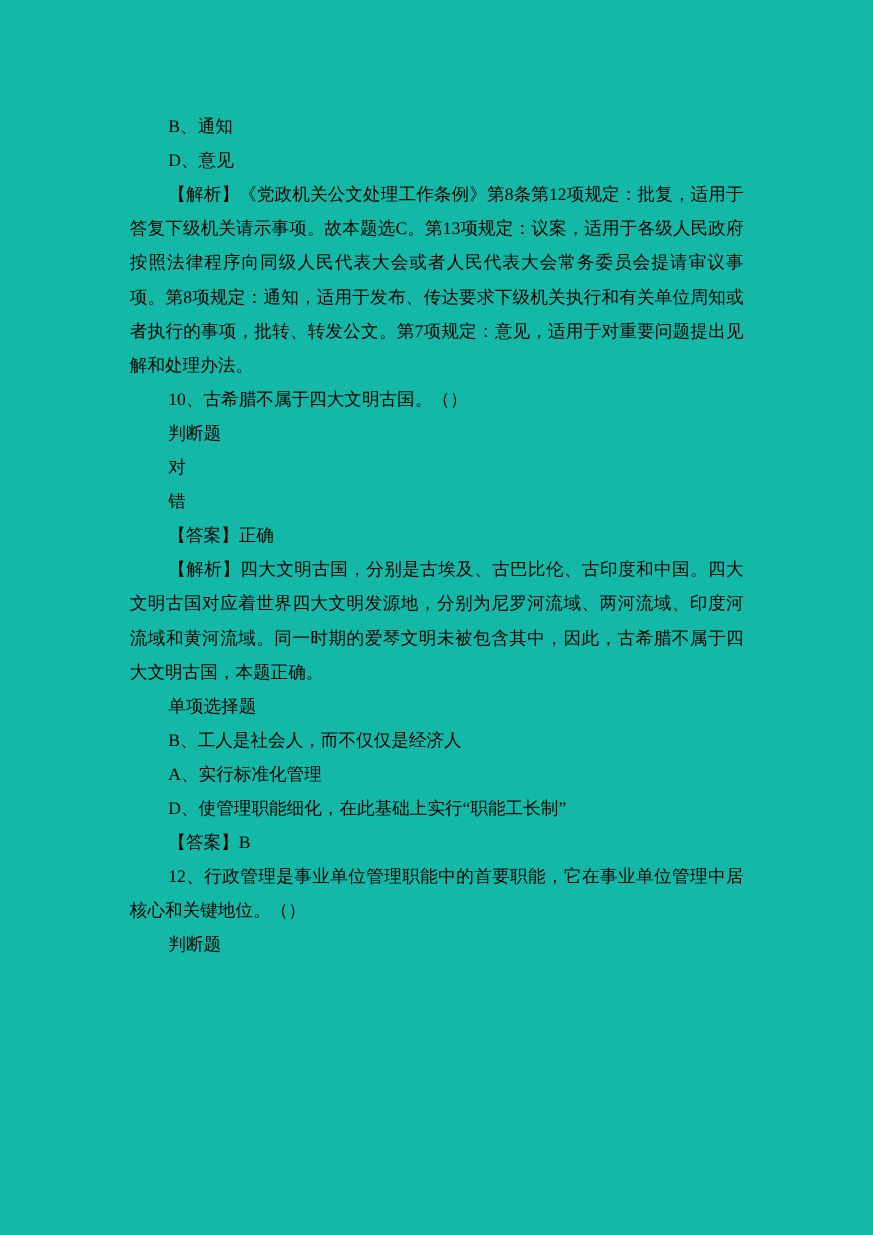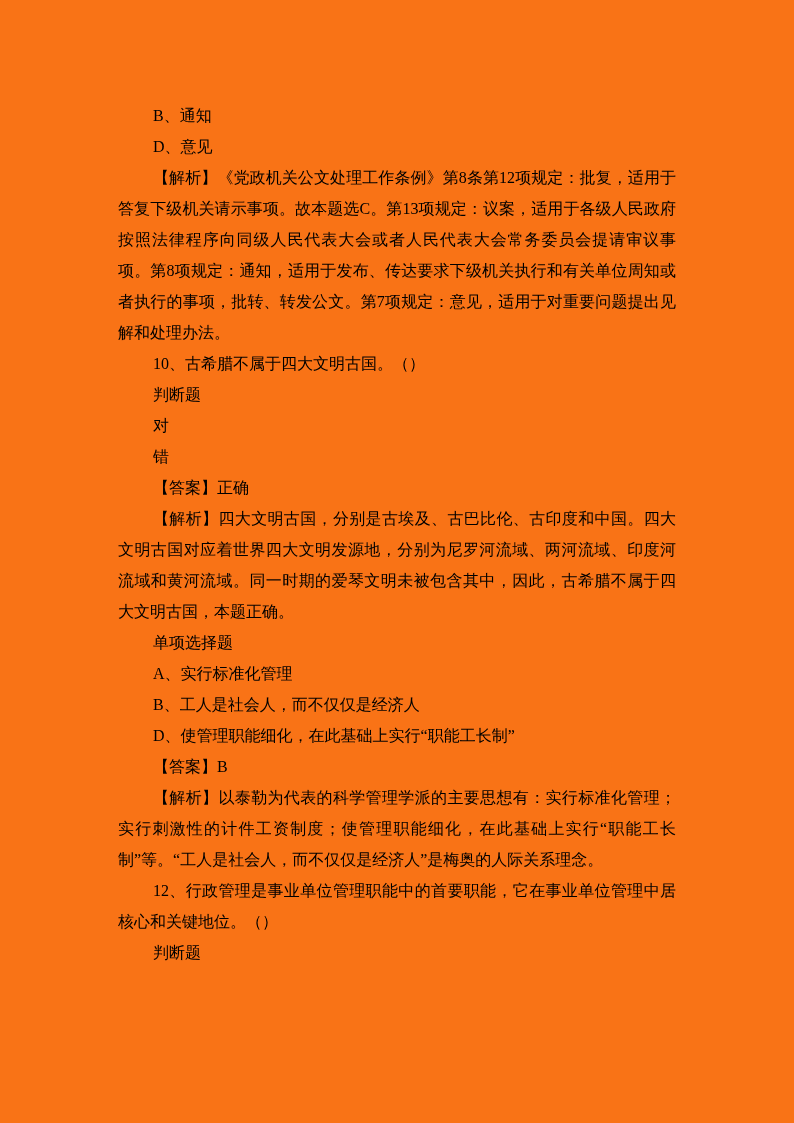--- a/index.html
+++ b/index.html
@@ -9,21 +9,21 @@
   body {
     width: 794px;
     height: 1123px;
     background: #ffffff;
     overflow: hidden;
     position: relative;
   }
   .doc-page {
     width: 794px;
     height: 1123px;
-    background: #f97316;
+    background: #14b8a6;
     box-sizing: border-box;
   }
   .doc-body {
     width: 558px;
     margin: 0 auto;
     padding-top: 100px;
     font-family: "Liberation Serif", "DejaVu Serif", serif;
     font-size: 16px;
     line-height: 31px;
     color: #000000;
@@ -44,21 +44,20 @@
       <p>B、通知</p>
       <p>D、意见</p>
       <p>【解析】《党政机关公文处理工作条例》第8条第12项规定：批复，适用于答复下级机关请示事项。故本题选C。第13项规定：议案，适用于各级人民政府按照法律程序向同级人民代表大会或者人民代表大会常务委员会提请审议事项。第8项规定：通知，适用于发布、传达要求下级机关执行和有关单位周知或者执行的事项，批转、转发公文。第7项规定：意见，适用于对重要问题提出见解和处理办法。</p>
       <p>10、古希腊不属于四大文明古国。（）</p>
       <p>判断题</p>
       <p>对</p>
       <p>错</p>
       <p>【答案】正确</p>
       <p>【解析】四大文明古国，分别是古埃及、古巴比伦、古印度和中国。四大文明古国对应着世界四大文明发源地，分别为尼罗河流域、两河流域、印度河流域和黄河流域。同一时期的爱琴文明未被包含其中，因此，古希腊不属于四大文明古国，本题正确。</p>
       <p>单项选择题</p>
+      <p>B、工人是社会人，而不仅仅是经济人</p>
       <p>A、实行标准化管理</p>
-      <p>B、工人是社会人，而不仅仅是经济人</p>
       <p>D、使管理职能细化，在此基础上实行“职能工长制”</p>
       <p>【答案】B</p>
-      <p>【解析】以泰勒为代表的科学管理学派的主要思想有：实行标准化管理；实行刺激性的计件工资制度；使管理职能细化，在此基础上实行“职能工长制”等。“工人是社会人，而不仅仅是经济人”是梅奥的人际关系理念。</p>
       <p>12、行政管理是事业单位管理职能中的首要职能，它在事业单位管理中居核心和关键地位。（）</p>
       <p>判断题</p>
     </div>
 </div>
 
 </body></html>

